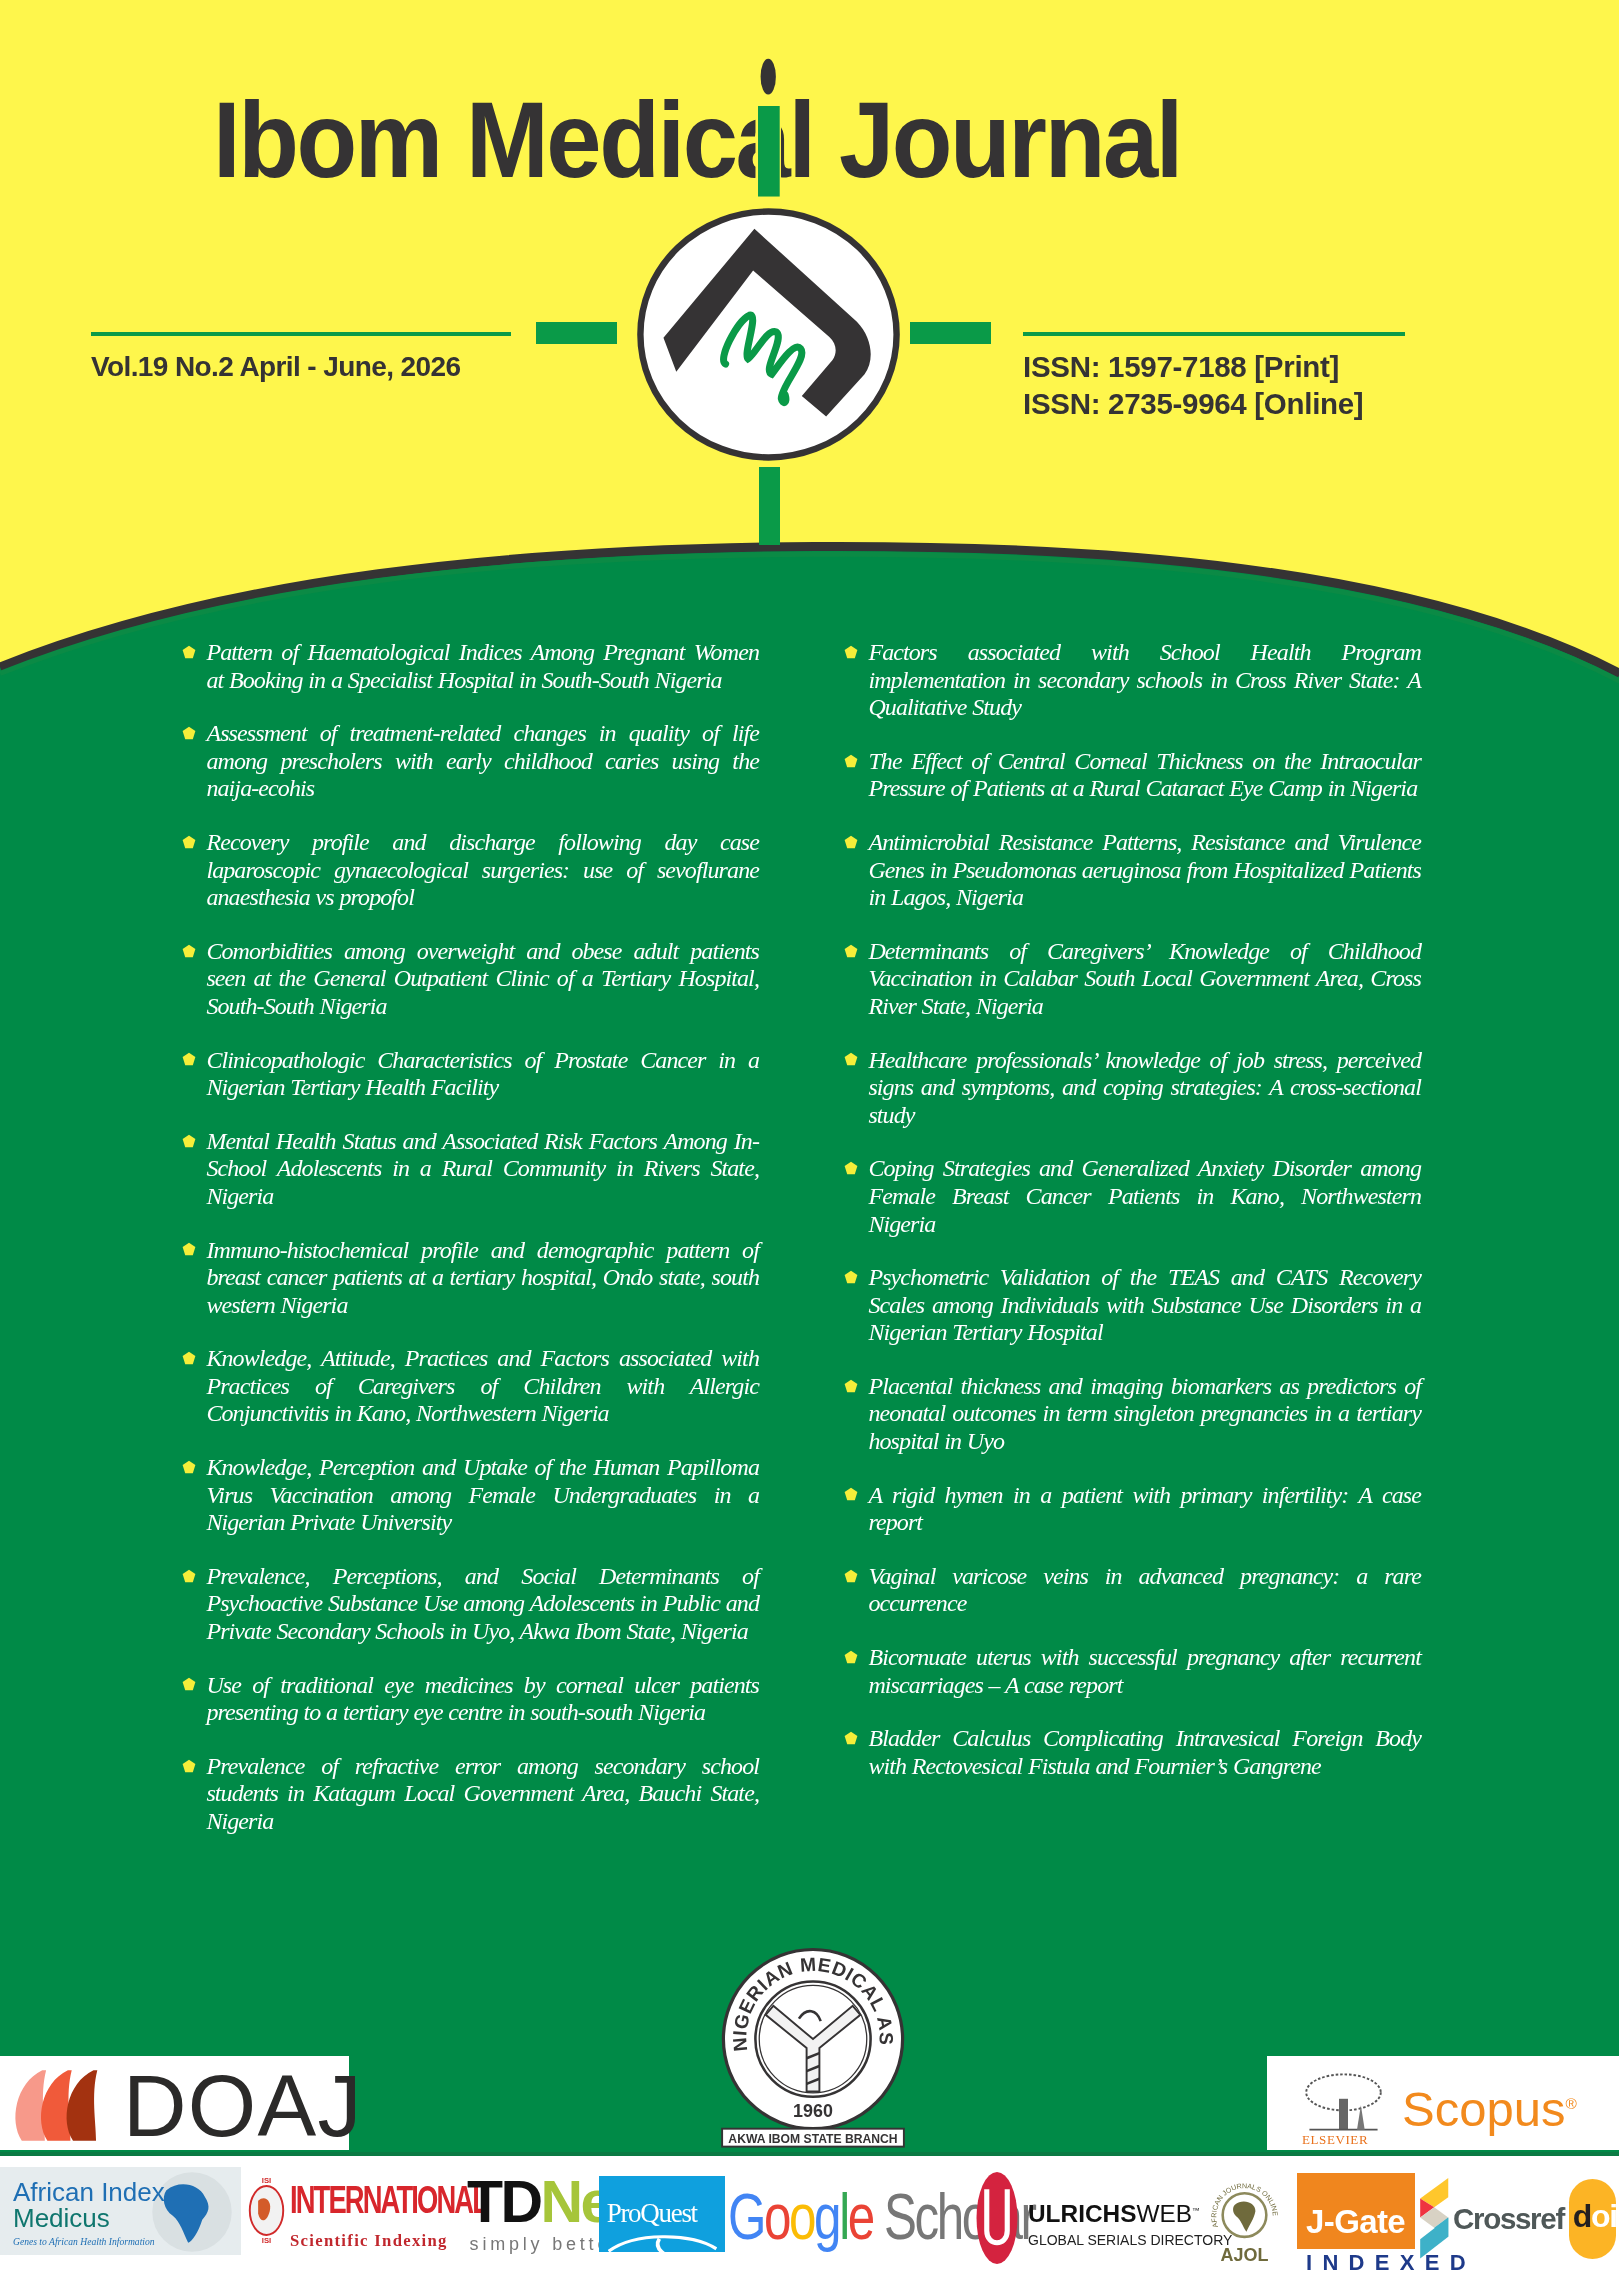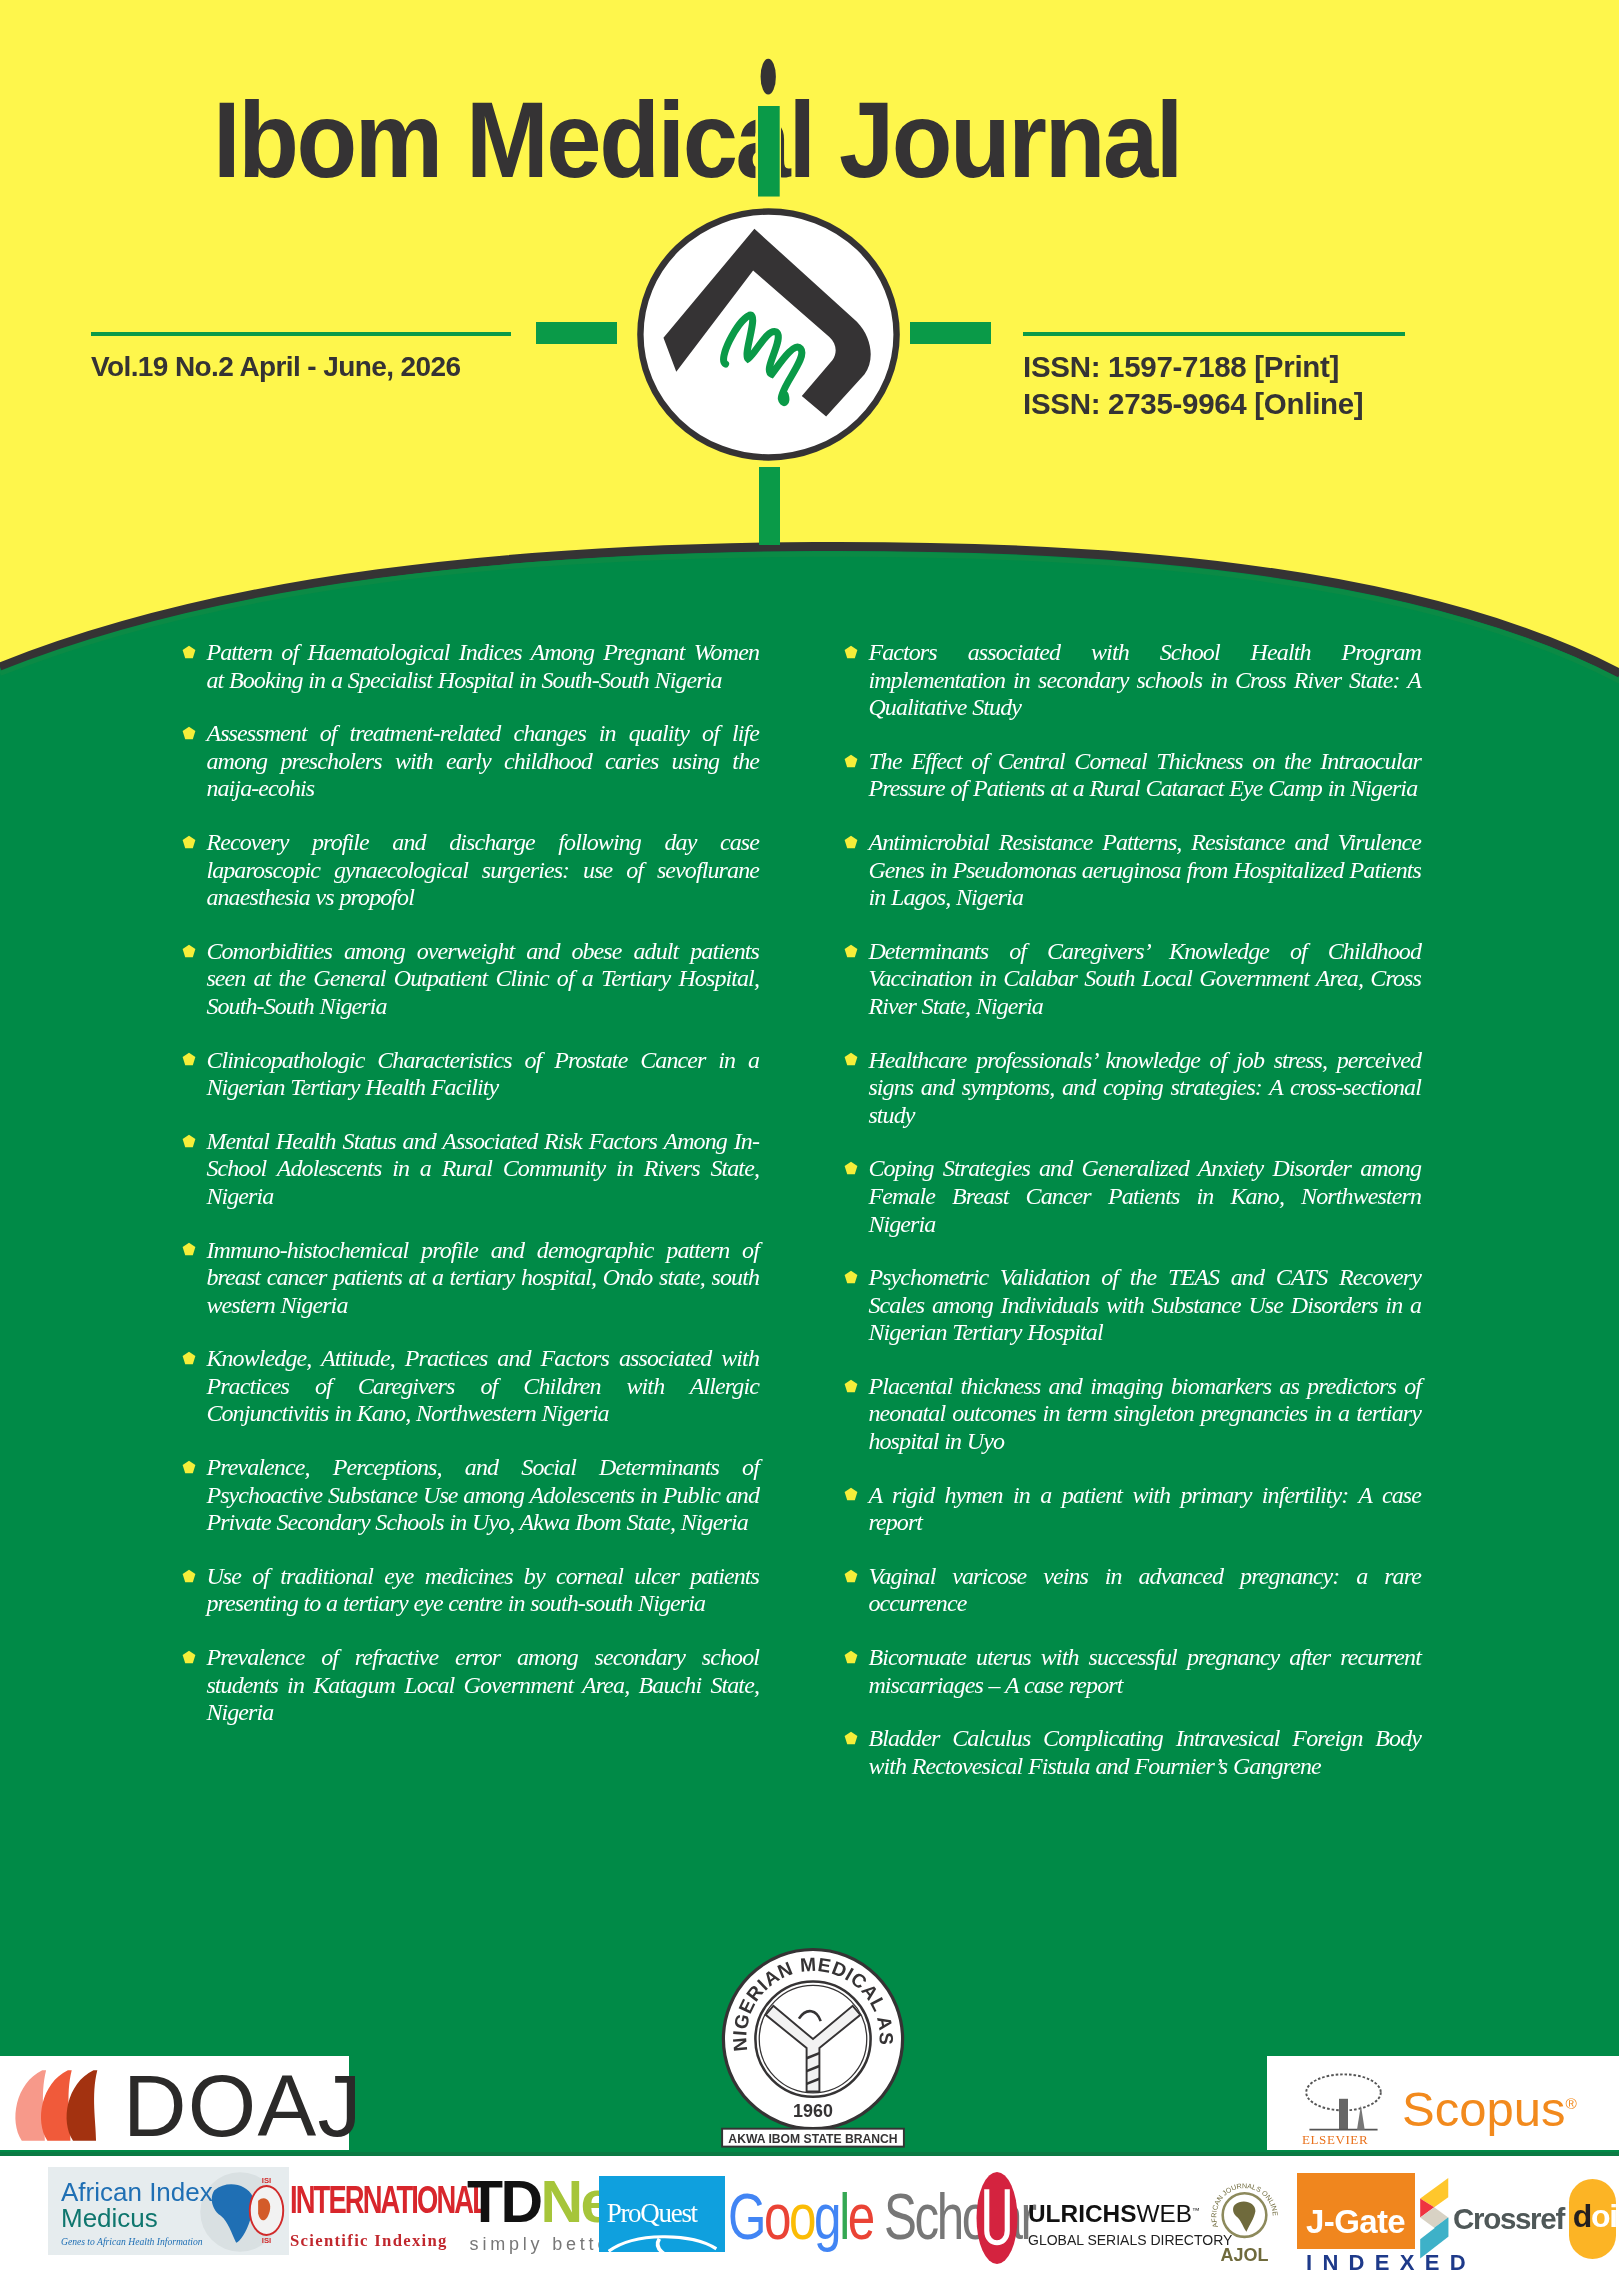--- a/index.html
+++ b/index.html
@@ -93,20 +93,23 @@
         <polygon points="11,1 21,8 17,21 5,21 1,8" fill="#f5ee3a"></polygon>
       </svg><span>Mental Health Status and Associated Risk Factors Among In-School Adolescents in a Rural Community in Rivers State, Nigeria</span></div>
   <div class="article"><svg class="bullet" viewBox="0 0 22 22">
         <polygon points="11,1 21,8 17,21 5,21 1,8" fill="#f5ee3a"></polygon>
       </svg><span>Immuno-histochemical profile and demographic pattern of breast cancer patients at a tertiary hospital, Ondo state, south western Nigeria</span></div>
   <div class="article"><svg class="bullet" viewBox="0 0 22 22">
         <polygon points="11,1 21,8 17,21 5,21 1,8" fill="#f5ee3a"></polygon>
       </svg><span>Knowledge, Attitude, Practices and Factors associated with Practices of Caregivers of Children with Allergic Conjunctivitis in Kano, Northwestern Nigeria</span></div>
   <div class="article"><svg class="bullet" viewBox="0 0 22 22">
         <polygon points="11,1 21,8 17,21 5,21 1,8" fill="#f5ee3a"></polygon>
+      </svg><span>Knowledge, Perception and Uptake of the Human Papilloma Virus Vaccination among Female Undergraduates in a Nigerian Private University</span></div>
+  <div class="article"><svg class="bullet" viewBox="0 0 22 22">
+        <polygon points="11,1 21,8 17,21 5,21 1,8" fill="#f5ee3a"></polygon>
       </svg><span>Prevalence, Perceptions, and Social Determinants of Psychoactive Substance Use among Adolescents in Public and Private Secondary Schools in Uyo, Akwa Ibom State, Nigeria</span></div>
   <div class="article"><svg class="bullet" viewBox="0 0 22 22">
         <polygon points="11,1 21,8 17,21 5,21 1,8" fill="#f5ee3a"></polygon>
       </svg><span>Use of traditional eye medicines by corneal ulcer patients presenting to a tertiary eye centre in south-south Nigeria</span></div>
   <div class="article"><svg class="bullet" viewBox="0 0 22 22">
         <polygon points="11,1 21,8 17,21 5,21 1,8" fill="#f5ee3a"></polygon>
       </svg><span>Prevalence of refractive error among secondary school students in Katagum Local Government Area, Bauchi State, Nigeria</span></div>
 </div>
 
 <div class="col col-right">
@@ -180,21 +183,21 @@
   <rect x="56" y="40" width="14" height="48" fill="#666"></rect>
   <path d="M10 88 H116" stroke="#555" stroke-width="3"></path>
   <path d="M90 50 L96 88 L84 88 Z" fill="#777"></path>
 </svg>
 <div class="elsevier-text">ELSEVIER</div>
 <div class="scopus-text"><span>Scopus</span><sup style="font-size:15.4px;">®</sup></div>
 
 <div class="strip-border"></div>
 <div class="strip"></div>
 
-<div class="logo" style="left:0;top:2167px;width:241px;height:88px;background:#e6ecee;margin-left:48px;">
+<div class="logo" style="left:0;top:2167px;width:241px;height:88px;background:#e6ecee;">
   <svg class="abs" style="left:147px;top:3.8px;" width="90" height="82" viewBox="0 0 140 128">
     <circle cx="70" cy="64" r="62" fill="#d9e0e2"></circle>
     <path d="M30 30 C50 14 80 20 90 40 C100 56 96 64 86 76 C80 96 70 110 64 112 C56 96 52 80 40 70 C26 60 22 42 30 30 Z" fill="#1f6fb4"></path>
   </svg>
   <div class="abs" style="left:13px;top:11.5px;font-size:26px;color:#1f6fb4;line-height:27px;white-space:nowrap;">African Index</div>
   <div class="abs" style="left:13px;top:38px;font-size:26px;color:#0f766e;line-height:27px;">Medicus</div>
   <div class="abs" style="left:13px;top:69px;font-size:9.6px;font-family:'Liberation Serif',serif;font-style:italic;color:#1f6fb4;white-space:nowrap;">Genes to African Health Information</div>
 </div>
 
 <div class="logo" style="left:244px;top:2167px;width:221px;height:90px;">

